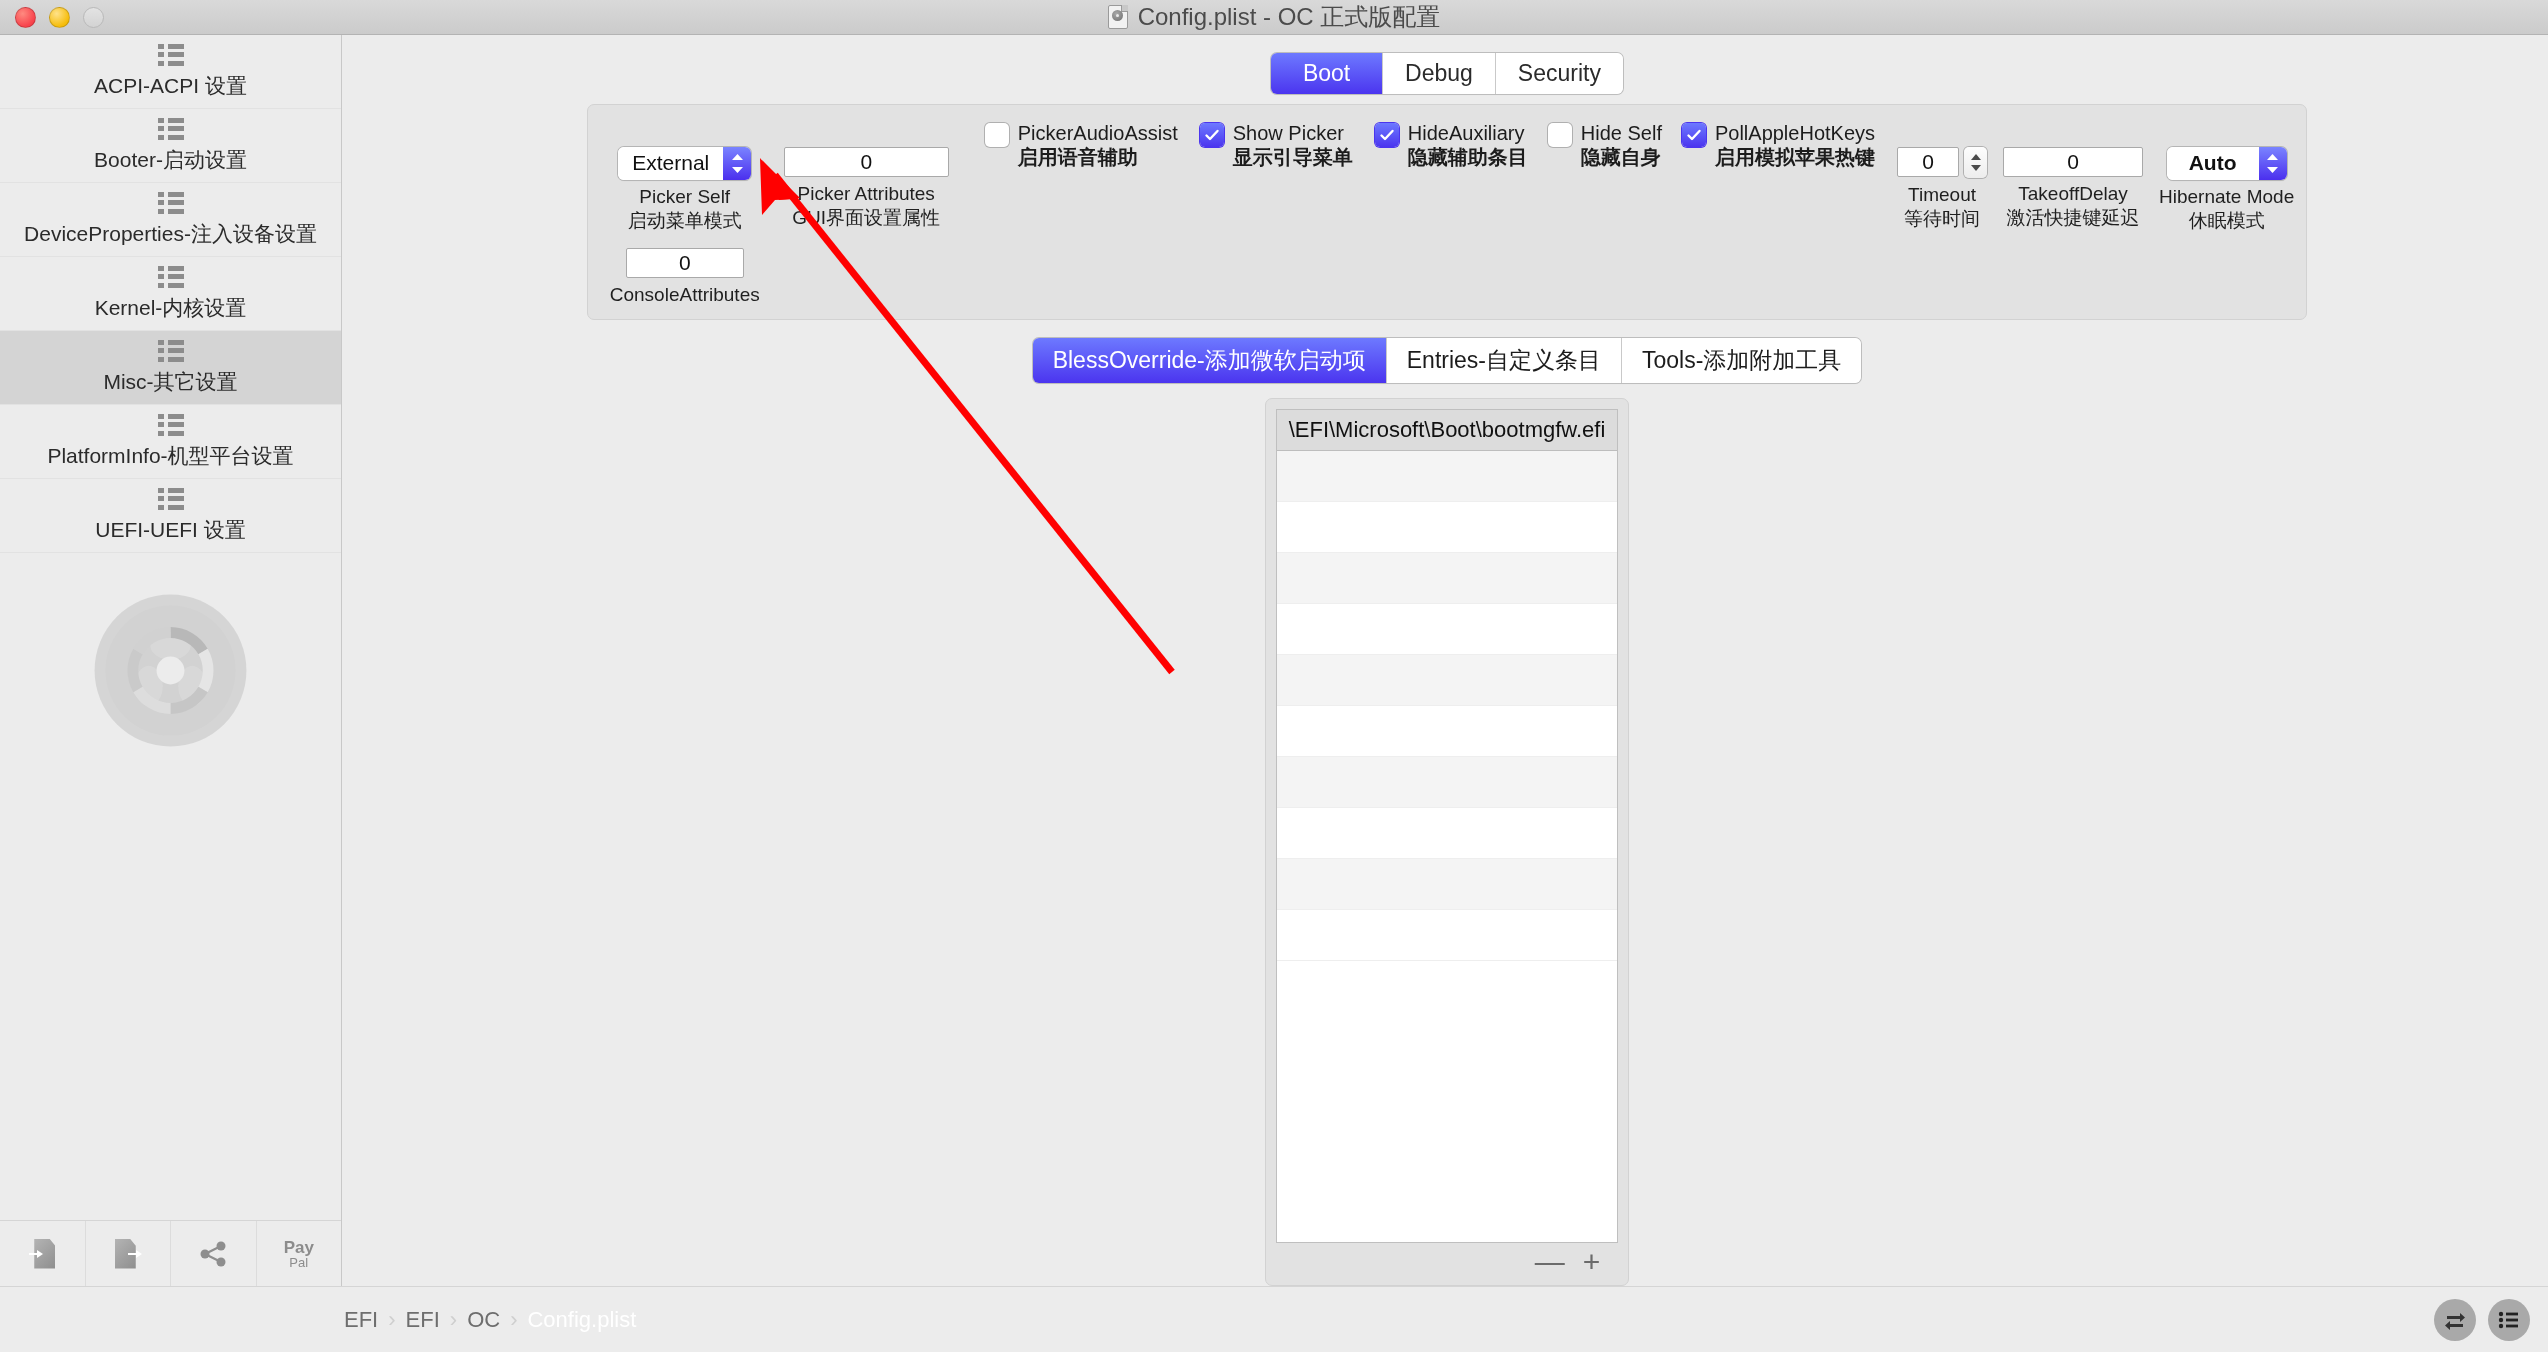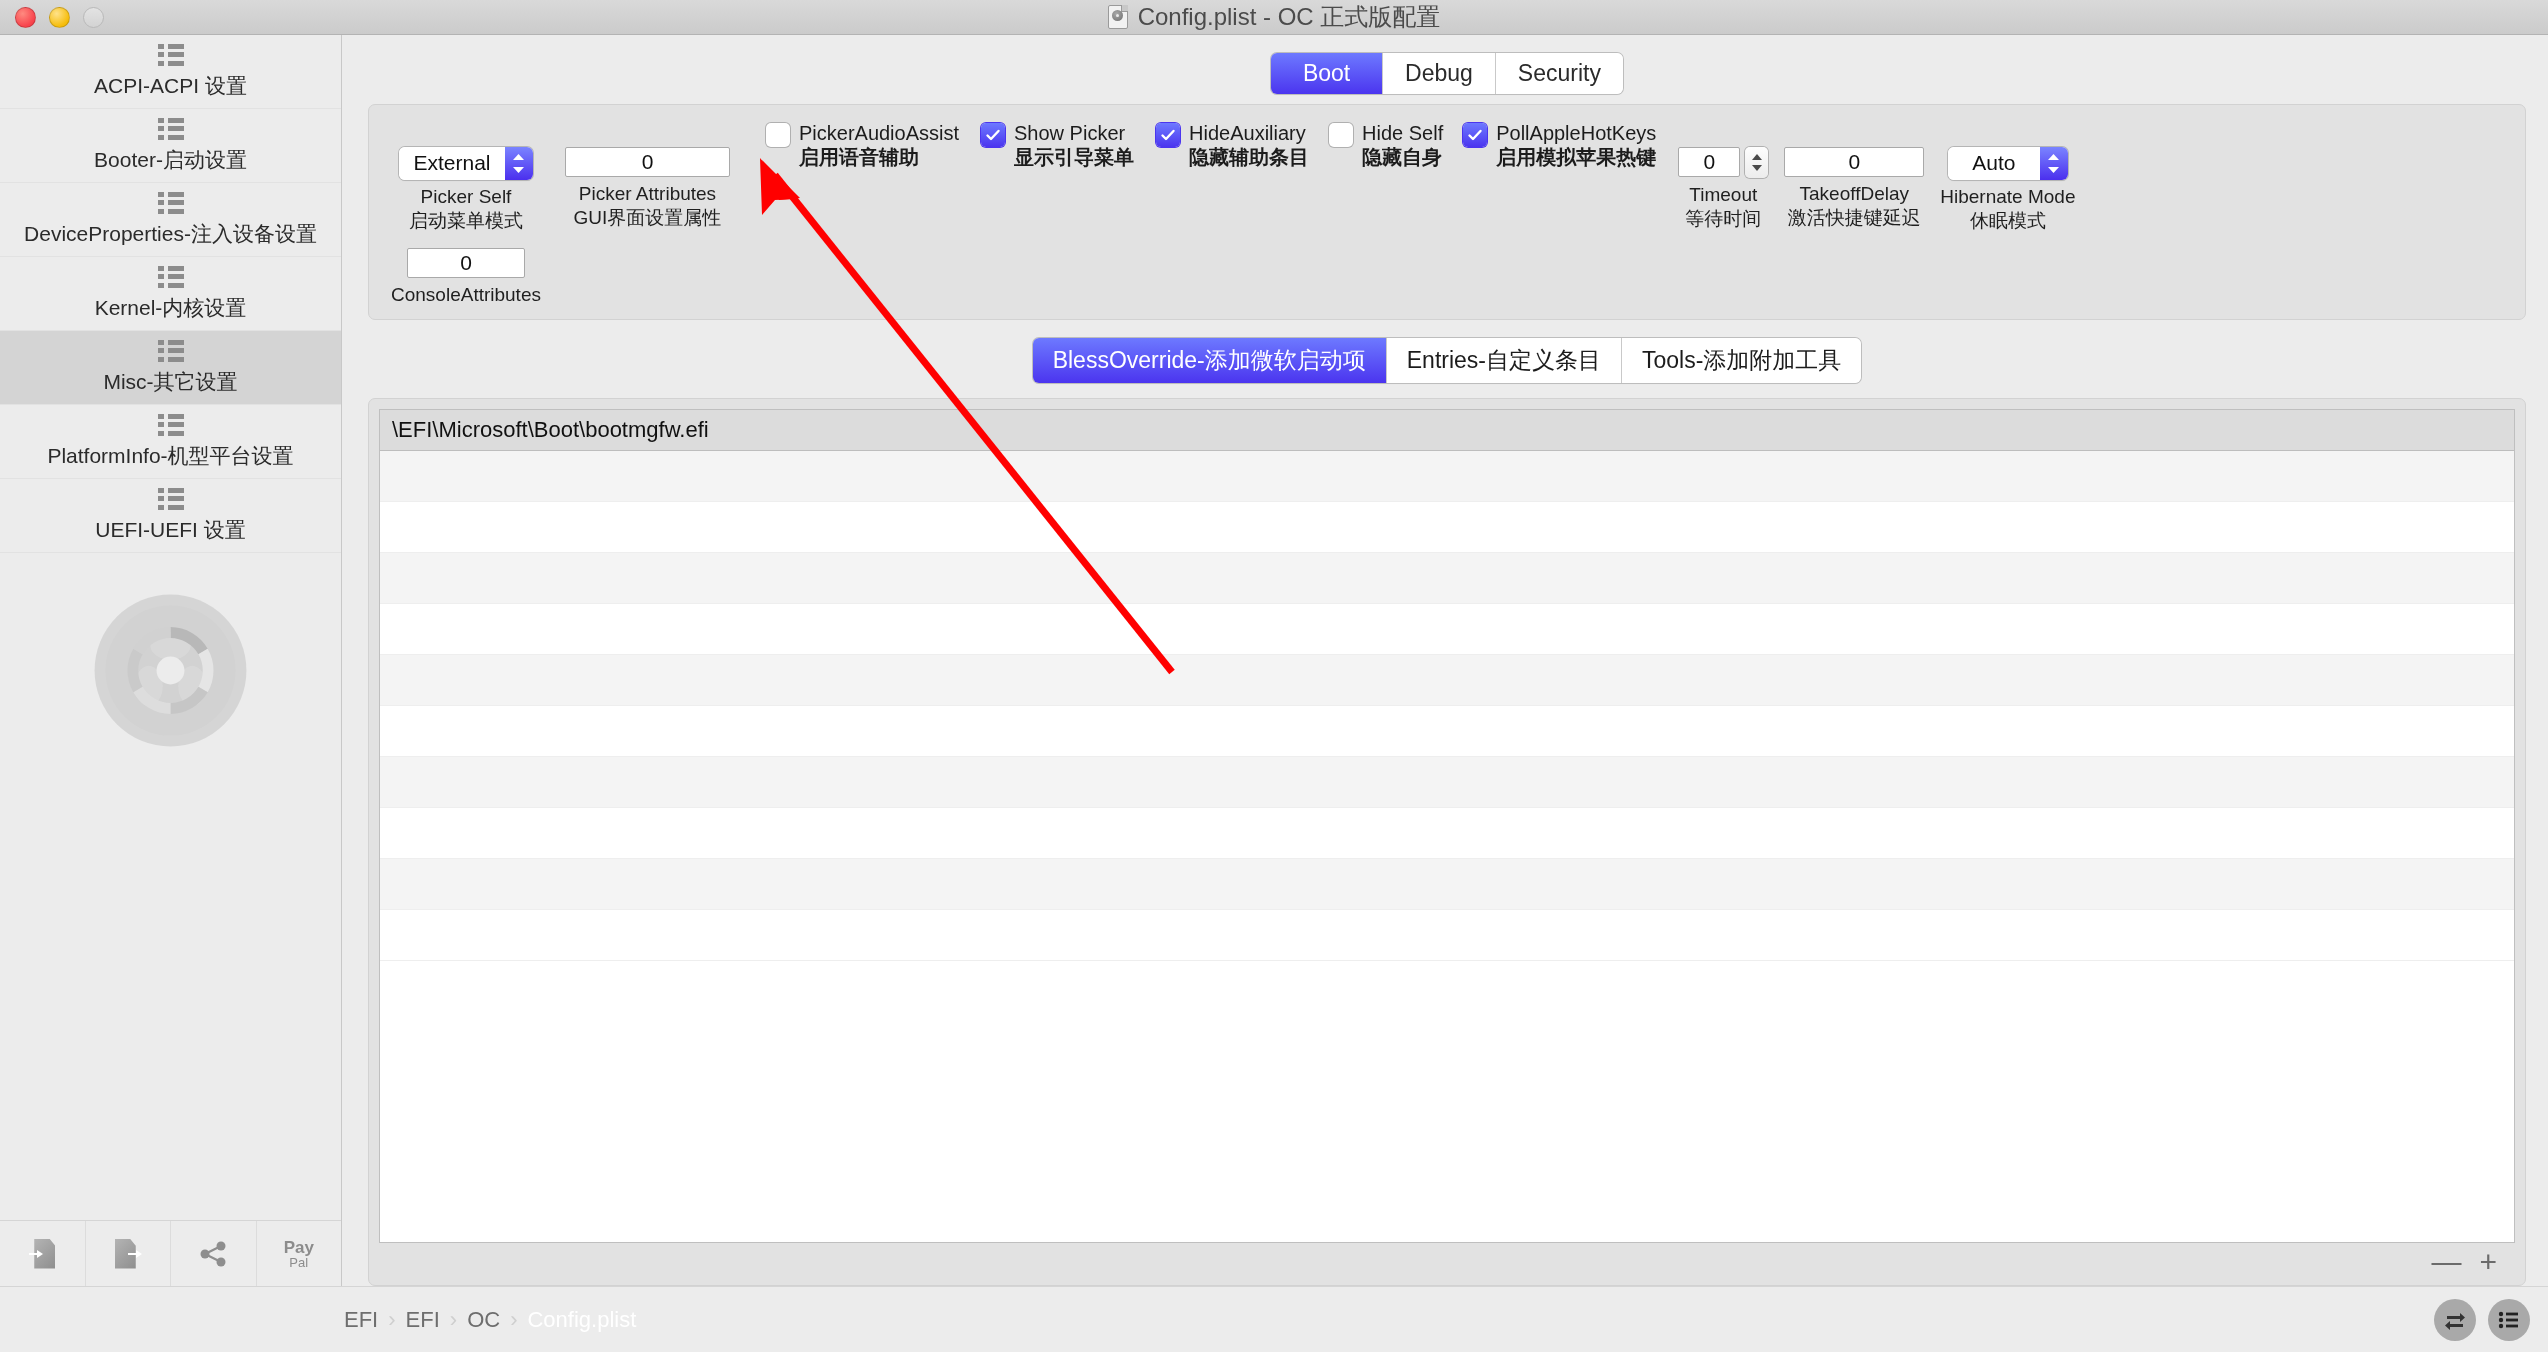--- a/index.html
+++ b/index.html
@@ -79,21 +79,21 @@
   .ic-doc-in .arr {
     position: absolute; left: 0; top: 9px; width: 16px; height: 12px; color: #fff;
   }
   .ic-doc-out .arr { position: absolute; right: -3px; top: 9px; width: 16px; height: 12px; color:#fff; }
   .ic-share { width: 30px; height: 30px; }
   .paypal { font-size: 17px; color: #8c8c8c; font-weight: bold; line-height: 1; text-align: center; }
   .paypal small { display:block; font-size: 13px; font-weight: normal; }
 
   
   .main { flex: 1; display: flex; flex-direction: column; background: #ececec; min-width: 0; position: relative; }
-  .main-inner { flex: 1; padding: 18px 22px 0 26px; display: flex; flex-direction: column; min-height: 0; }
+  .main-inner { flex: 1; padding: 18px 22px 0 26px; display: flex; flex-direction: column; min-height: 0; align-items: center; }
 
   
   .segmented { display: flex; align-self: center; margin-bottom: 10px;
     border-radius: 6px; overflow: hidden; box-shadow: 0 0 0 1px #bdbdbd, 0 1px 1px rgba(0,0,0,.08); }
   .seg {
     padding: 6px 22px; font-size: 23px; color: #2b2b2b; background: #fff;
     border-right: 1px solid #c9c9c9; min-width: 112px; text-align: center; line-height: 1.25;
   }
   .seg:last-child { border-right: none; }
   .seg.active { background: linear-gradient(to bottom, #6d79ff 0%, #4b35ef 100%); color: #fff; }
@@ -504,21 +504,21 @@
             <div class="field-group" style="margin-left:16px;">
               <div class="numfield" style="width:140px;">
                 <span>0</span>
               </div>
               <div class="field-caption">TakeoffDelay</div>
               <div class="field-caption" style="margin-top:0">激活快捷键延迟</div>
             </div>
 
             <div class="field-group" style="margin-left:16px;">
               <div class="popup">
-                <span class="val" style="min-width:92px;">Auto</span>
+                <span class="val" style="min-width:92px;font-weight:bold;">Auto</span>
                 <span class="stepbox">
                   <svg class="chev" viewBox="0 0 13 8">
                       <path d="M6.5 0 L12 6 H1 Z" fill="#fff"></path>
                     </svg>
                   <svg class="chev" viewBox="0 0 13 8">
                       <path d="M6.5 8 L12 2 H1 Z" fill="#fff"></path>
                     </svg>
                 </span>
               </div>
               <div class="field-caption">Hibernate Mode</div>

